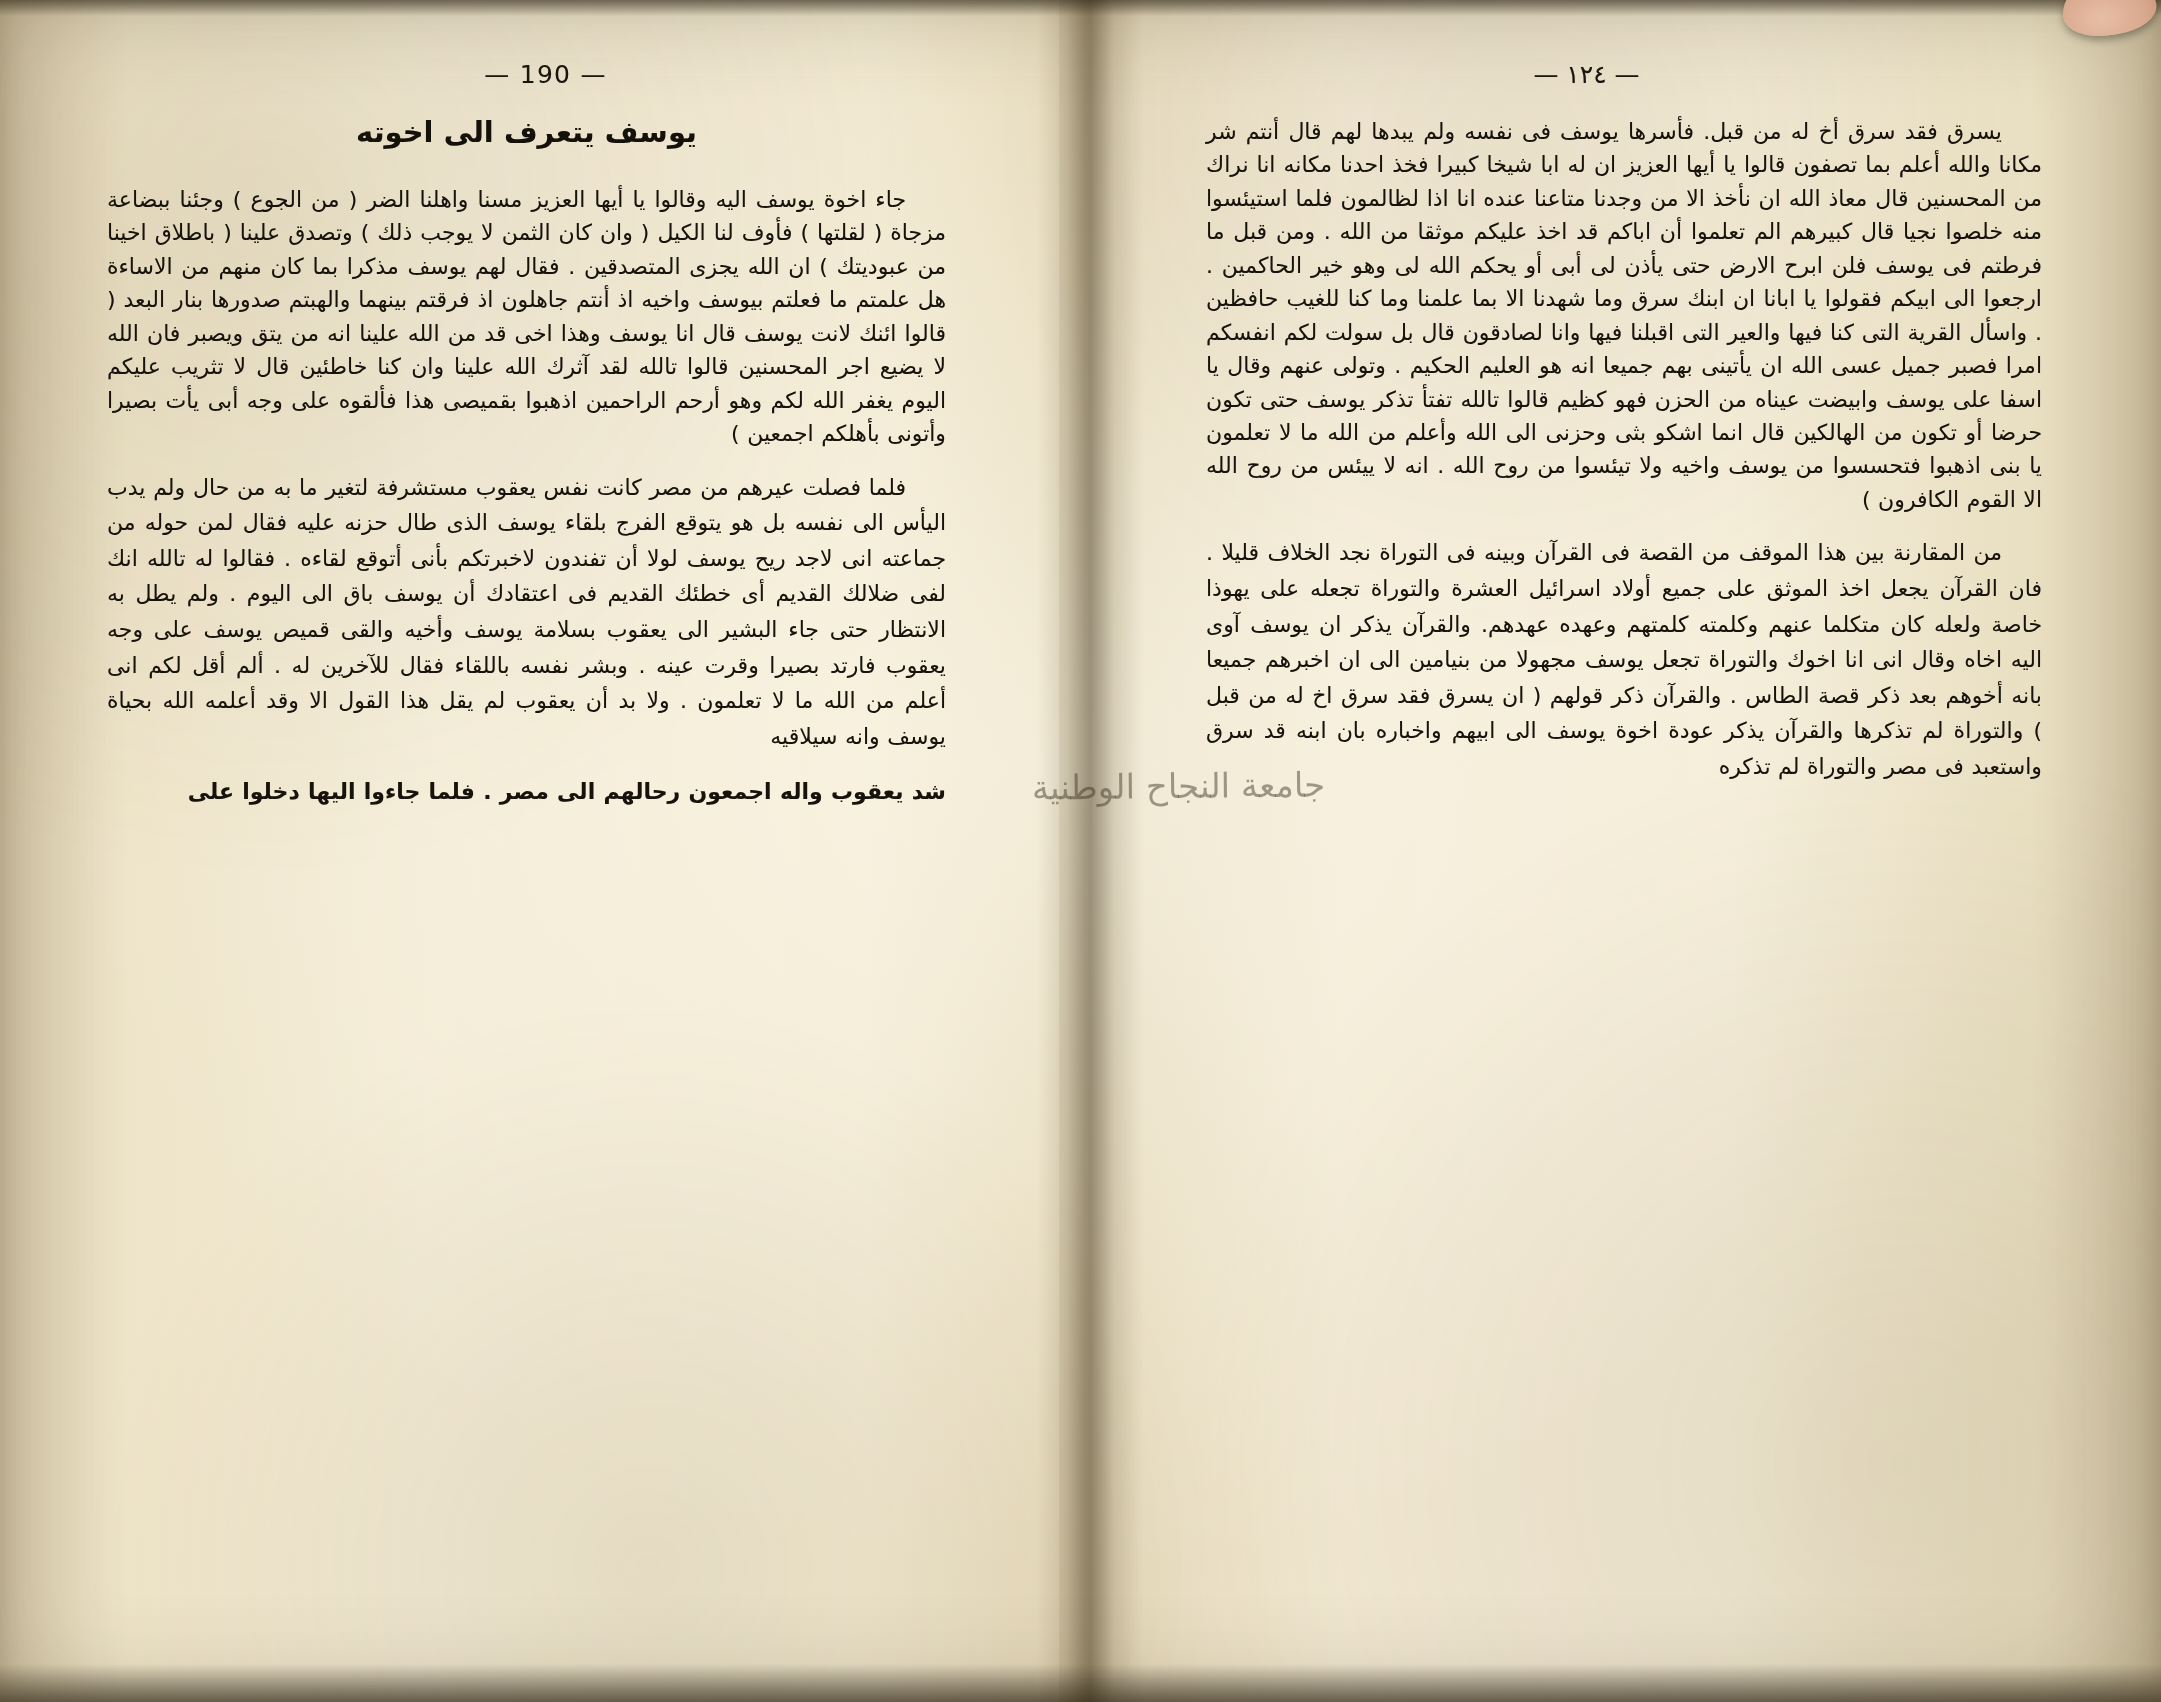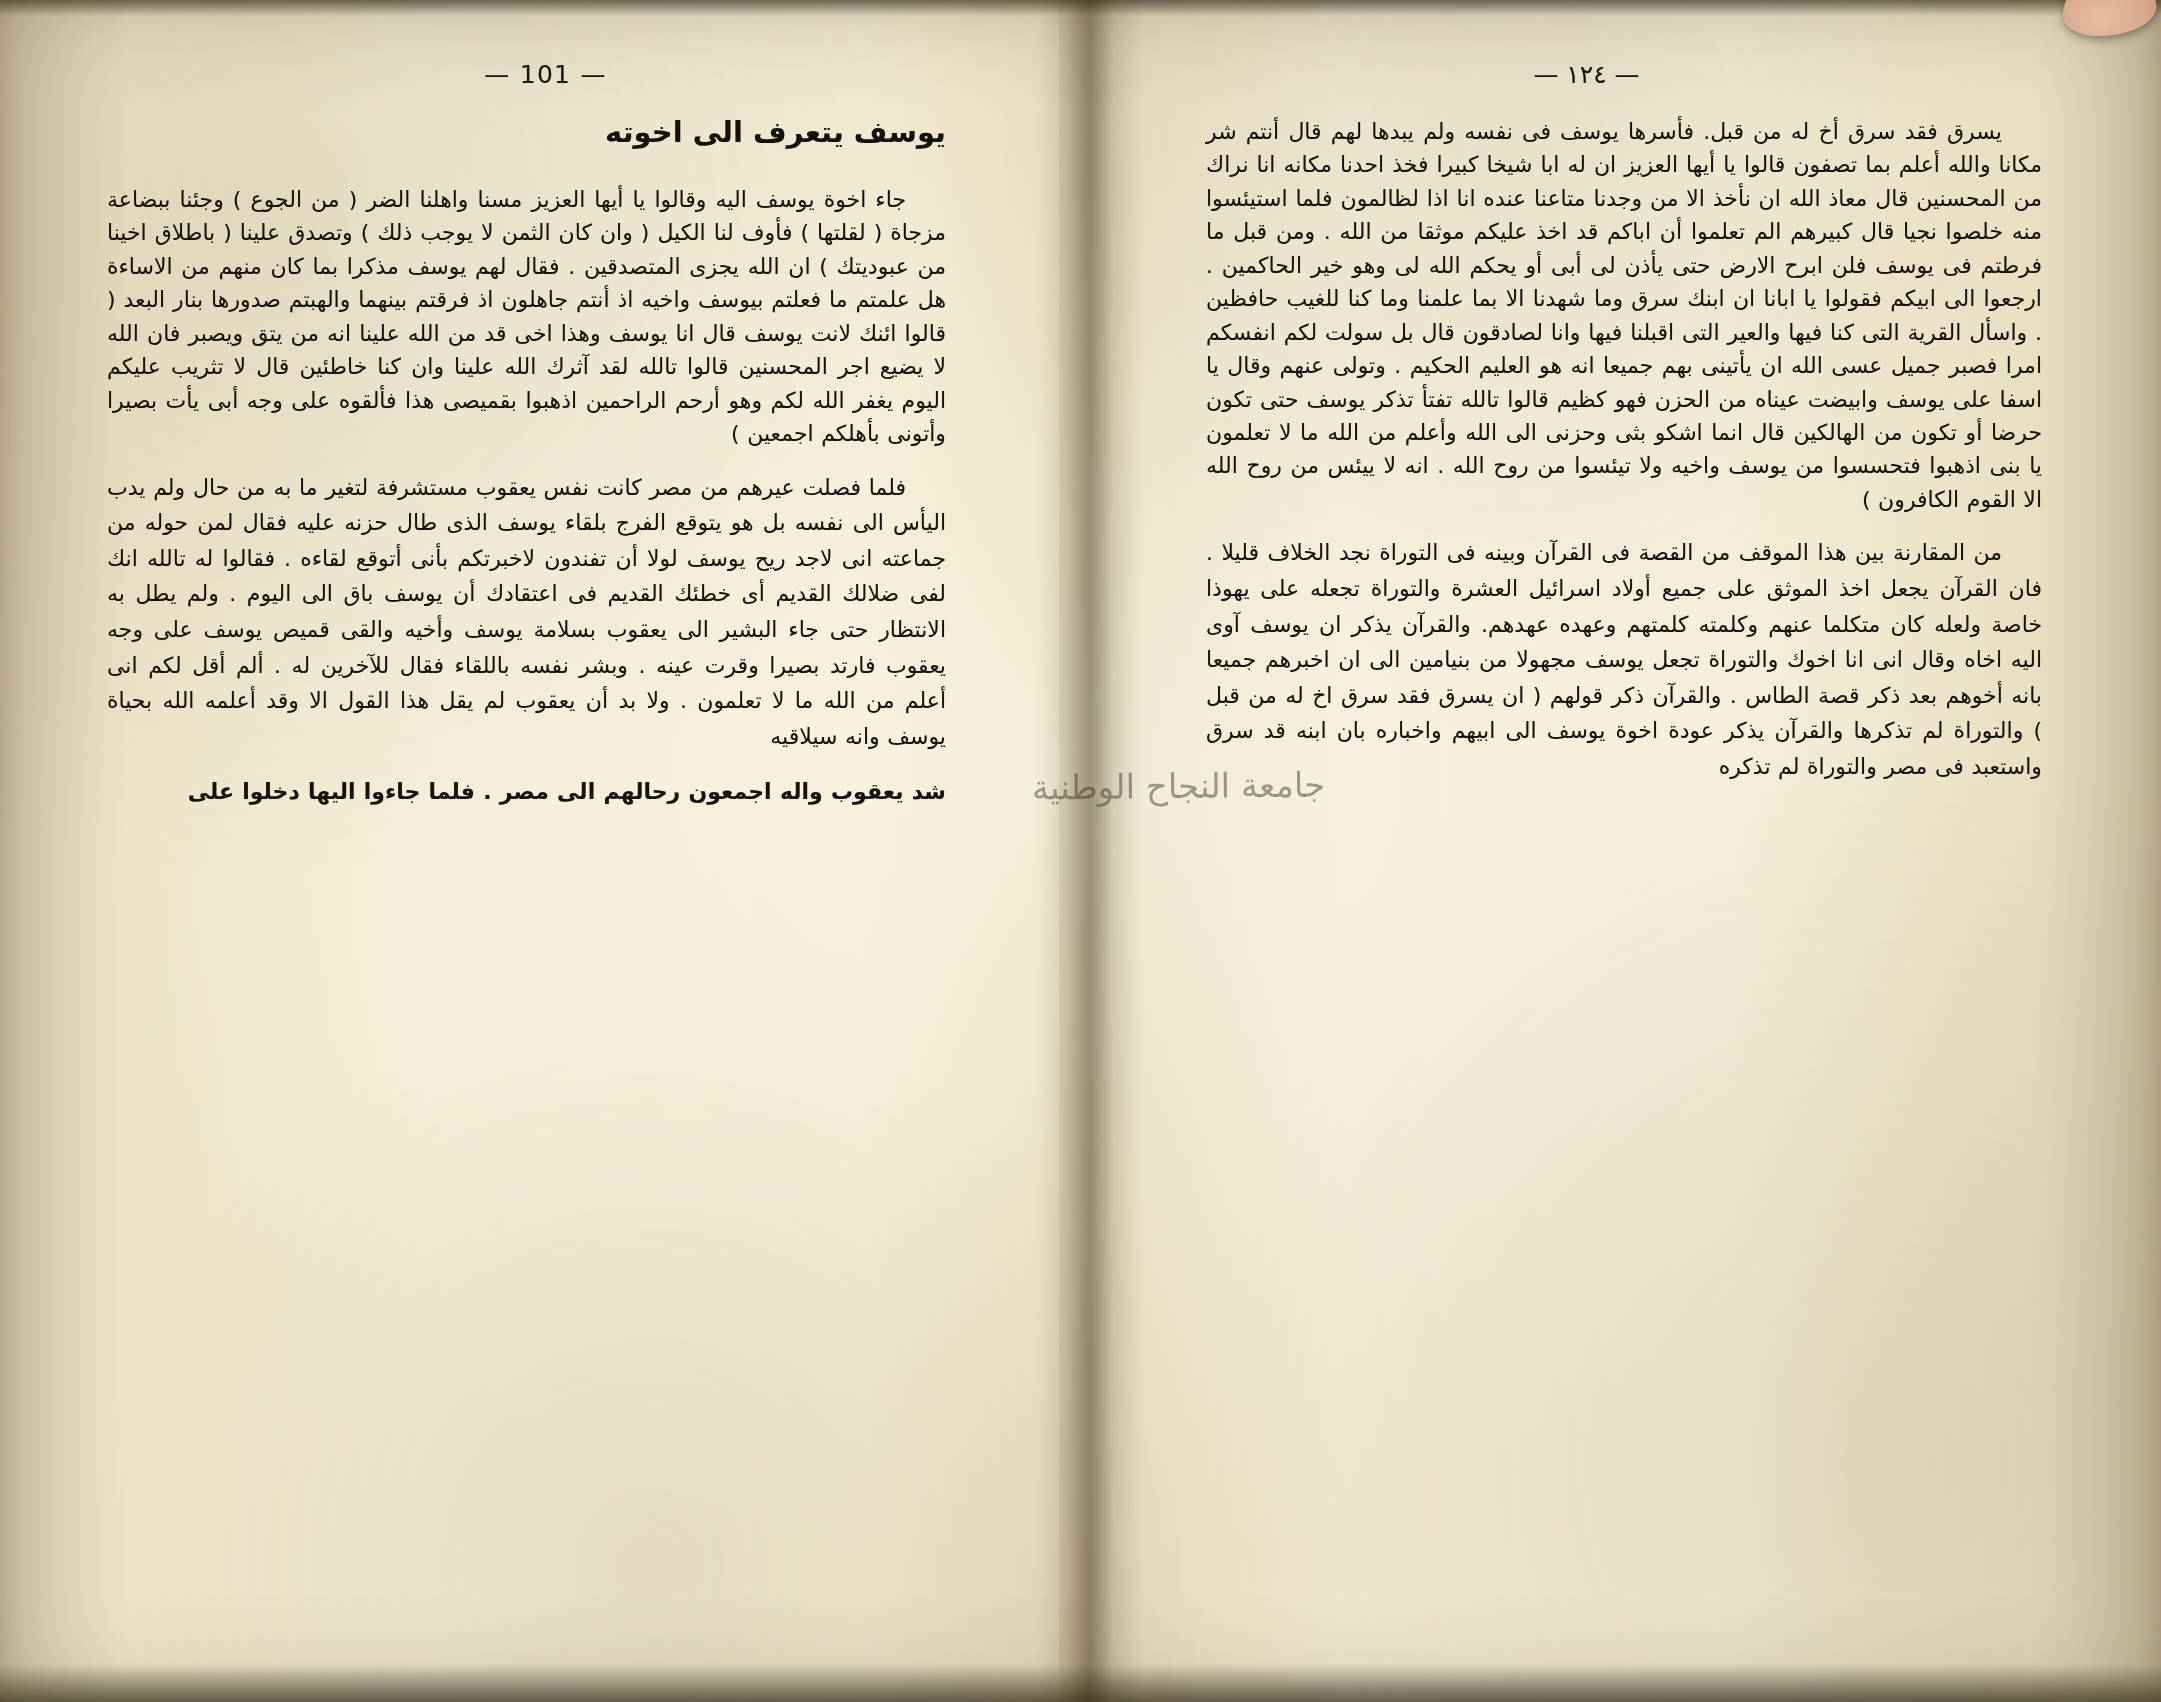--- a/index.html
+++ b/index.html
@@ -112,21 +112,21 @@
     font-size: 25px;
     letter-spacing: 1.3px;
     margin-bottom: 26px;
     color: #1a160e;
     font-family: "DejaVu Sans", sans-serif;
   }
   .folio.right-folio { margin-right: 75px; }
   .folio.left-folio  { margin-left: 38px; }
 
   .heading {
-    text-align: right;
+    text-align: center;
     font-size: 29px;
     margin: 3.8px 0 34px 0;
     letter-spacing: 2.5px;
     color: #14110a;
   }
 
   p.body {
     font-size: 22px;
     line-height: 1.62;
     margin: 0 0 19px 0;
@@ -173,21 +173,21 @@
   <div class="page right">
     <div class="inner-right">
       <div class="folio right-folio">— ١٢٤ —</div>
       <p class="body tight">يسرق فقد سرق أخ له من قبل. فأسرها يوسف فى نفسه ولم يبدها لهم قال أنتم شر مكانا والله أعلم بما تصفون قالوا يا أيها العزيز ان له ابا شيخا كبيرا فخذ احدنا مكانه انا نراك من المحسنين قال معاذ الله ان نأخذ الا من وجدنا متاعنا عنده انا اذا لظالمون فلما استيئسوا منه خلصوا نجيا قال كبيرهم الم تعلموا أن اباكم قد اخذ عليكم موثقا من الله . ومن قبل ما فرطتم فى يوسف فلن ابرح الارض حتى يأذن لى أبى أو يحكم الله لى وهو خير الحاكمين . ارجعوا الى ابيكم فقولوا يا ابانا ان ابنك سرق وما شهدنا الا بما علمنا وما كنا للغيب حافظين . واسأل القرية التى كنا فيها والعير التى اقبلنا فيها وانا لصادقون قال بل سولت لكم انفسكم امرا فصبر جميل عسى الله ان يأتينى بهم جميعا انه هو العليم الحكيم . وتولى عنهم وقال يا اسفا على يوسف وابيضت عيناه من الحزن فهو كظيم قالوا تالله تفتأ تذكر يوسف حتى تكون حرضا أو تكون من الهالكين قال انما اشكو بثى وحزنى الى الله وأعلم من الله ما لا تعلمون يا بنى اذهبوا فتحسسوا من يوسف واخيه ولا تيئسوا من روح الله . انه لا ييئس من روح الله الا القوم الكافرون )</p>
       <p class="body">من المقارنة بين هذا الموقف من القصة فى القرآن وبينه فى التوراة نجد الخلاف قليلا . فان القرآن يجعل اخذ الموثق على جميع أولاد اسرائيل العشرة والتوراة تجعله على يهوذا خاصة ولعله كان متكلما عنهم وكلمته كلمتهم وعهده عهدهم. والقرآن يذكر ان يوسف آوى اليه اخاه وقال انى انا اخوك والتوراة تجعل يوسف مجهولا من بنيامين الى ان اخبرهم جميعا بانه أخوهم بعد ذكر قصة الطاس . والقرآن ذكر قولهم ( ان يسرق فقد سرق اخ له من قبل ) والتوراة لم تذكرها والقرآن يذكر عودة اخوة يوسف الى ابيهم واخباره بان ابنه قد سرق واستعبد فى مصر والتوراة لم تذكره</p>
     </div>
   </div>
 
   <div class="page left">
     <div class="inner-left">
-      <div class="folio left-folio">— 101 —</div>
+      <div class="folio left-folio">— 190 —</div>
       <h2 class="heading">يوسف يتعرف الى اخوته</h2>
       <p class="body tight">جاء اخوة يوسف اليه وقالوا يا أيها العزيز مسنا واهلنا الضر ( من الجوع ) وجئنا ببضاعة مزجاة ( لقلتها ) فأوف لنا الكيل ( وان كان الثمن لا يوجب ذلك ) وتصدق علينا ( باطلاق اخينا من عبوديتك ) ان الله يجزى المتصدقين . فقال لهم يوسف مذكرا بما كان منهم من الاساءة هل علمتم ما فعلتم بيوسف واخيه اذ أنتم جاهلون اذ فرقتم بينهما والهبتم صدورها بنار البعد ( قالوا ائنك لانت يوسف قال انا يوسف وهذا اخى قد من الله علينا انه من يتق ويصبر فان الله لا يضيع اجر المحسنين قالوا تالله لقد آثرك الله علينا وان كنا خاطئين قال لا تثريب عليكم اليوم يغفر الله لكم وهو أرحم الراحمين اذهبوا بقميصى هذا فألقوه على وجه أبى يأت بصيرا وأتونى بأهلكم اجمعين )</p>
       <p class="body">فلما فصلت عيرهم من مصر كانت نفس يعقوب مستشرفة لتغير ما به من حال ولم يدب اليأس الى نفسه بل هو يتوقع الفرج بلقاء يوسف الذى طال حزنه عليه فقال لمن حوله من جماعته انى لاجد ريح يوسف لولا أن تفندون لاخبرتكم بأنى أتوقع لقاءه . فقالوا له تالله انك لفى ضلالك القديم أى خطئك القديم فى اعتقادك أن يوسف باق الى اليوم . ولم يطل به الانتظار حتى جاء البشير الى يعقوب بسلامة يوسف وأخيه والقى قميص يوسف على وجه يعقوب فارتد بصيرا وقرت عينه . وبشر نفسه باللقاء فقال للآخرين له . ألم أقل لكم انى أعلم من الله ما لا تعلمون . ولا بد أن يعقوب لم يقل هذا القول الا وقد أعلمه الله بحياة يوسف وانه سيلاقيه</p>
       <p class="body noindent">شد يعقوب واله اجمعون رحالهم الى مصر . فلما جاءوا اليها دخلوا على</p>
     </div>
   </div>
 
   <div class="watermark">جامعة النجاح الوطنية</div>
 
   <div class="gutter"></div>

